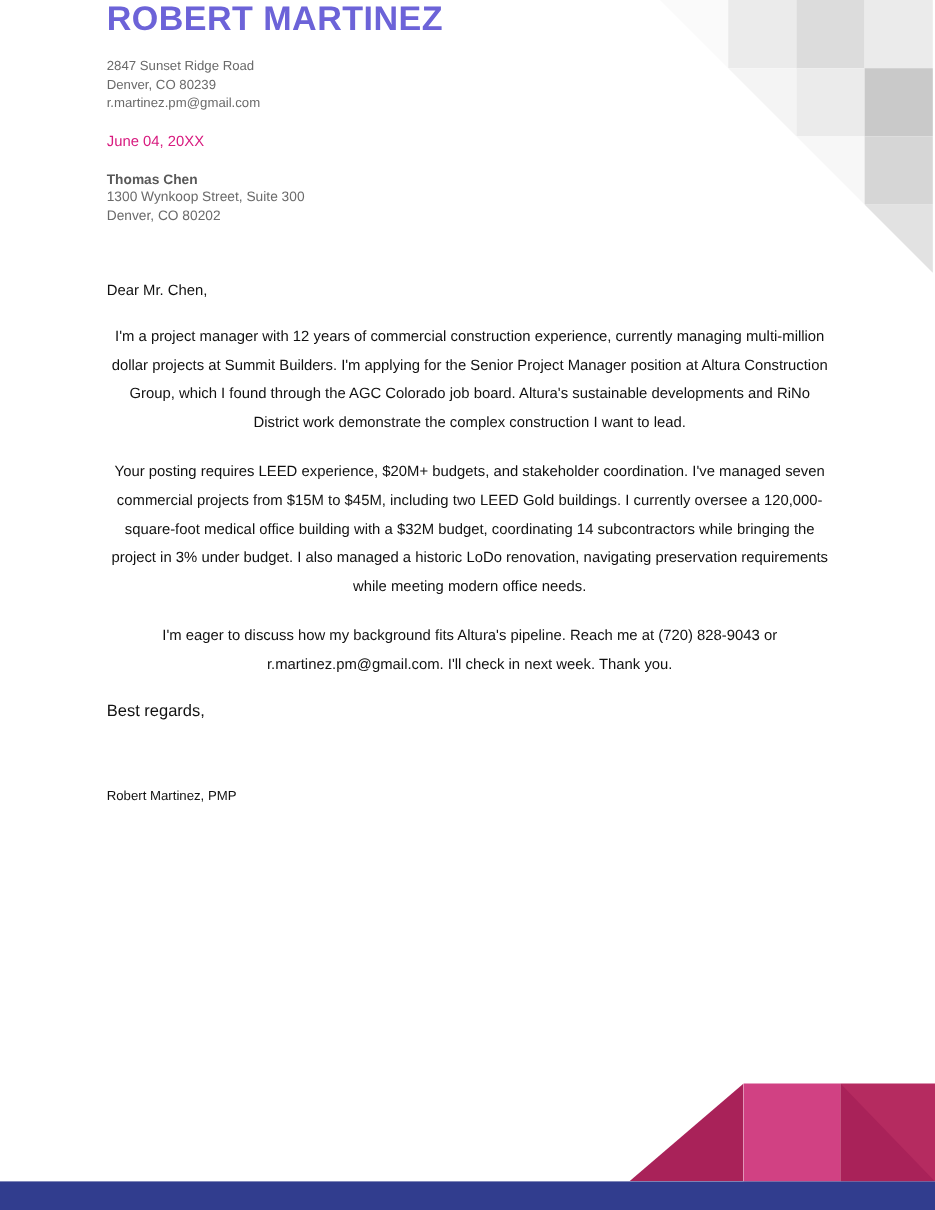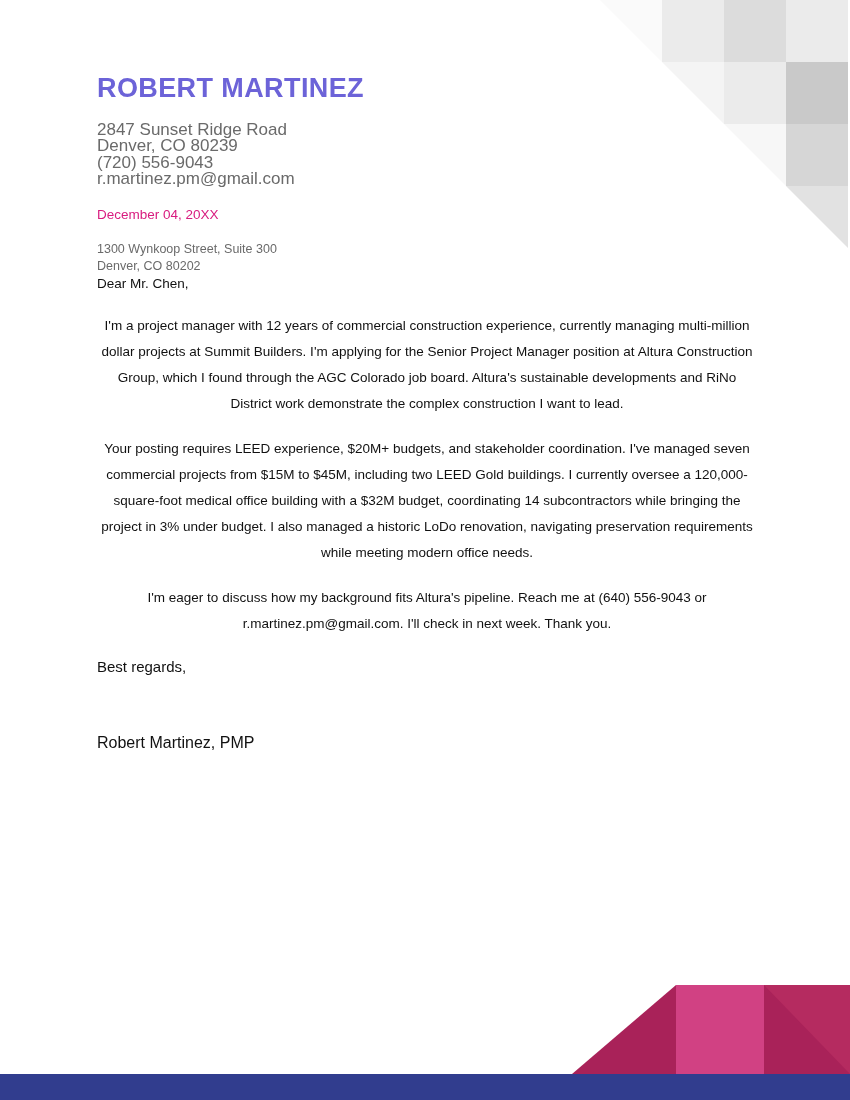--- a/index.html
+++ b/index.html
@@ -89,30 +89,29 @@
   
   .content {
     position: absolute;
     left: 97px;
     top: 0;
     width: 660px;
   }
 
   .name {
     margin: 0;
-    padding-top: 74px;
-    font-size: 27px;
+    font-size: 31px;
     font-weight: bold;
     letter-spacing: 0.4px;
     line-height: 1.1;
   }
 
   .sender-address {
     margin-top: 18px;
-    font-size: 17px;
+    font-size: 12px;
     line-height: 16.6px;
     color: #6a6a6a;
   }
   .sender-address div { white-space: nowrap; }
 
   .date {
     margin-top: 18px;
     font-size: 13.5px;
     line-height: 18px;
   }
@@ -122,20 +121,21 @@
     font-size: 12.5px;
     line-height: 16.6px;
     color: #6a6a6a;
   }
   .recipient .rname {
     font-weight: bold;
     color: #595959;
   }
 
   .salutation {
+    margin-top: 49px;
     font-size: 13.5px;
     color: #111111;
     line-height: 20px;
   }
 
   .body-para {
     margin-top: 19px;
     font-size: 13.5px;
     line-height: 26px;
     color: #111111;
@@ -144,21 +144,21 @@
 
   .closing {
     margin-top: 20px;
     font-size: 15px;
     line-height: 20px;
     color: #111111;
   }
 
   .signature {
     margin-top: 55px;
-    font-size: 16px;
+    font-size: 12px;
     line-height: 22px;
     color: #111111;
   }
 </style>
 </head>
 <body>
 
 <div class="page">
 
   <div class="deco-top">
@@ -180,36 +180,36 @@
       <div class="cell" style="left: 186px; top: 186px; background: rgb(226, 226, 226);"></div>
     </div>
 
   <div class="content">
 
     <h1 class="name" style="color: rgb(108, 99, 216);">ROBERT MARTINEZ</h1>
 
     <div class="sender-address">
       <div>2847 Sunset Ridge Road</div>
       <div>Denver, CO 80239</div>
-      <div>(720) 556-9043</div>
       <div>r.martinez.pm@gmail.com</div>
     </div>
 
-    <div class="date" style="color: rgb(216, 27, 127);">December 04, 20XX</div>
+    <div class="date" style="color: rgb(216, 27, 127);">June 04, 20XX</div>
 
     <div class="recipient">
+      <div class="rname">Thomas Chen</div>
       <div>1300 Wynkoop Street, Suite 300</div>
       <div>Denver, CO 80202</div>
     </div>
 
     <div class="salutation">Dear Mr. Chen,</div>
 
     <div class="body-para">I'm a project manager with 12 years of commercial construction experience, currently managing multi-million dollar projects at Summit Builders. I'm applying for the Senior Project Manager position at Altura Construction Group, which I found through the AGC Colorado job board. Altura's sustainable developments and RiNo District work demonstrate the complex construction I want to lead.</div>
     <div class="body-para">Your posting requires LEED experience, $20M+ budgets, and stakeholder coordination. I've managed seven commercial projects from $15M to $45M, including two LEED Gold buildings. I currently oversee a 120,000-square-foot medical office building with a $32M budget, coordinating 14 subcontractors while bringing the project in 3% under budget. I also managed a historic LoDo renovation, navigating preservation requirements while meeting modern office needs.</div>
-    <div class="body-para">I'm eager to discuss how my background fits Altura's pipeline. Reach me at (640) 556-9043 or r.martinez.pm@gmail.com. I'll check in next week. Thank you.</div>
+    <div class="body-para">I'm eager to discuss how my background fits Altura's pipeline. Reach me at (720) 828-9043 or r.martinez.pm@gmail.com. I'll check in next week. Thank you.</div>
 
     <div class="closing">Best regards,</div>
 
     <div class="signature">Robert Martinez, PMP</div>
   </div>
 
   <div class="deco-bottom">
     <div class="pink-tri" style="background: rgb(169, 34, 89);"></div>
     <div class="pink-sq" style="background: rgb(209, 65, 131);"></div>
     <div class="pink-sq2" style="background: rgb(181, 43, 96);"></div>

